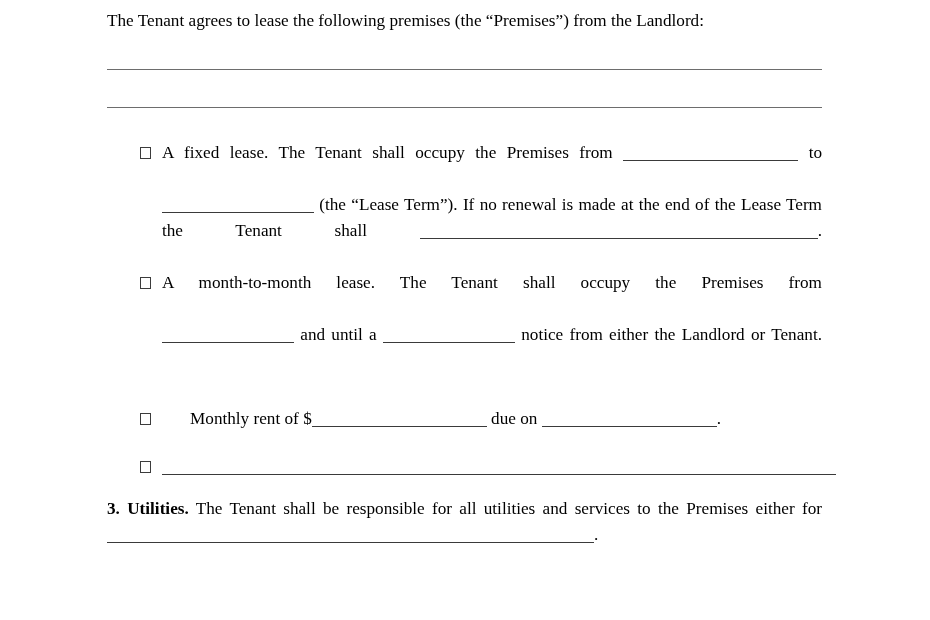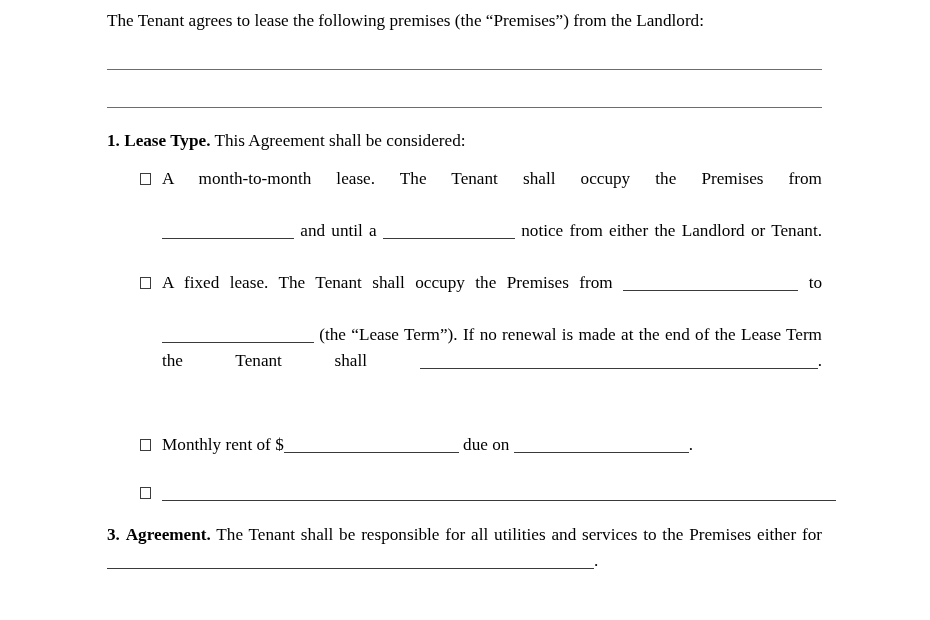--- a/index.html
+++ b/index.html
@@ -80,21 +80,21 @@
     box-sizing: border-box;
     background: #ffffff;
   }
   .cb-body {
     flex: 1 1 auto;
     font-size: 17.2px;
     line-height: 26px;
     text-align: justify;
     text-justify: inter-word;
   }
-  .cb-body .lastline { text-align: left; }
+  .cb-body .lastline { text-align: left; margin-left: 28px; }
 
   
   .j::after {
     content: "";
     display: inline-block;
     width: 100%;
     height: 0;
   }
   .sp-8  { height: 8px; }
   .sp-10 { height: 10px; }
@@ -114,40 +114,36 @@
   <div class="sp-16"></div>
   <div class="rule-row">
     <span class="rule"></span>
   </div>
   <div class="sp-12"></div>
   <div class="rule-row">
     <span class="rule"></span>
   </div>
 
   <div class="sp-14"></div>
-  <p class="para first-line">
-    <span class="sect-head">1.</span><span>&nbsp;</span><span class="sect-head">Lease Type.</span>
-    <span>This Agreement shall be considered:</span>
-  </p>
 
   <div class="sp-12"></div>
 
   <div class="cb-item">
     <span class="cb"></span>
     <div class="cb-body">
-      <span class="j"><span>A month-to-month lease. The Tenant shall occupy the Premises from</span></span>
-      <span class="j"><span class="blank b-md"></span>&nbsp;<span>and until a</span>&nbsp;<span class="blank b-md"></span>&nbsp;<span>notice from either the Landlord or Tenant.</span></span>
+      <span class="j"><span>A fixed lease. The Tenant shall occupy the Premises from</span>&nbsp;<span class="blank b-xl"></span>&nbsp;<span>to</span></span>
+      <span class="j"><span class="blank b-lg"></span>&nbsp;<span>(the “Lease Term”). If no renewal is made at the end of the Lease Term the Tenant shall</span>&nbsp;<span class="blank b-fill-1"></span><span>.</span></span>
     </div>
   </div>
 
   <div class="cb-item">
     <span class="cb"></span>
     <div class="cb-body">
-      <span class="j"><span>A fixed lease. The Tenant shall occupy the Premises from</span>&nbsp;<span class="blank b-xl"></span>&nbsp;<span>to</span></span>
-      <span class="j"><span class="blank b-lg"></span>&nbsp;<span>(the “Lease Term”). If no renewal is made at the end of the Lease Term the Tenant shall</span>&nbsp;<span class="blank b-fill-1"></span><span>.</span></span>
+      <span class="j"><span>A month-to-month lease. The Tenant shall occupy the Premises from</span></span>
+      <span class="j"><span class="blank b-md"></span>&nbsp;<span>and until a</span>&nbsp;<span class="blank b-md"></span>&nbsp;<span>notice from either the Landlord or Tenant.</span></span>
     </div>
   </div>
 
   <div class="sp-18"></div>
 
   <div class="sp-14"></div>
 
   <div class="cb-item">
     <span class="cb"></span>
     <div class="cb-body">
@@ -162,18 +158,18 @@
 
   <div class="cb-item">
     <span class="cb"></span>
     <div class="cb-body">
       <span class="blank b-fill-3"></span>
     </div>
   </div>
 
   <div class="sp-16"></div>
   <p class="para">
-    <span class="sect-head">3.</span><span>&nbsp;</span><span class="sect-head">Agreement.</span>
+    <span class="sect-head">3.</span><span>&nbsp;</span><span class="sect-head">Utilities.</span>
     <span>The Tenant shall be responsible for all utilities and services to the Premises either for</span>
     <span class="blank b-fill-4"></span><span>.</span>
   </p>
 
 </div>
 
 </body></html>

